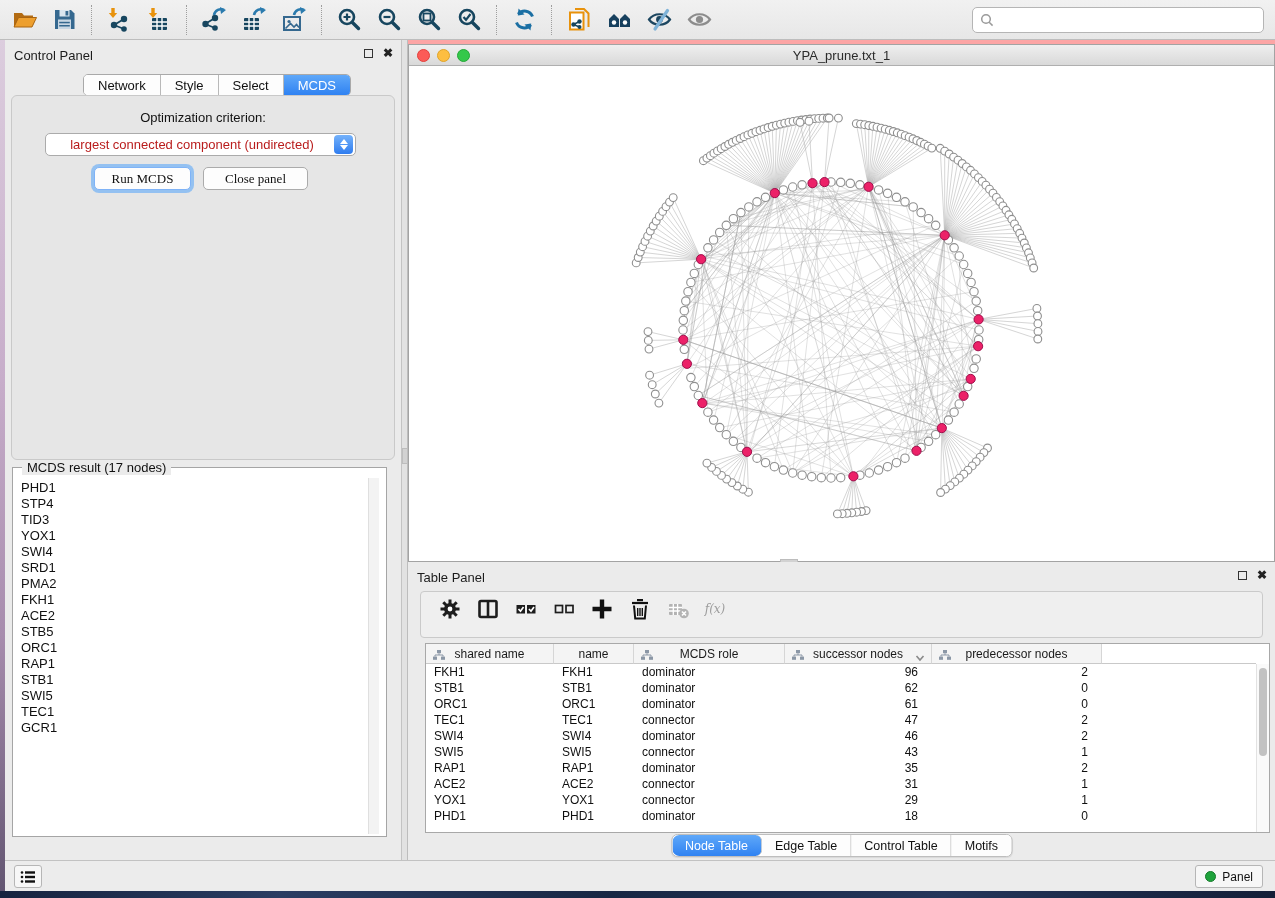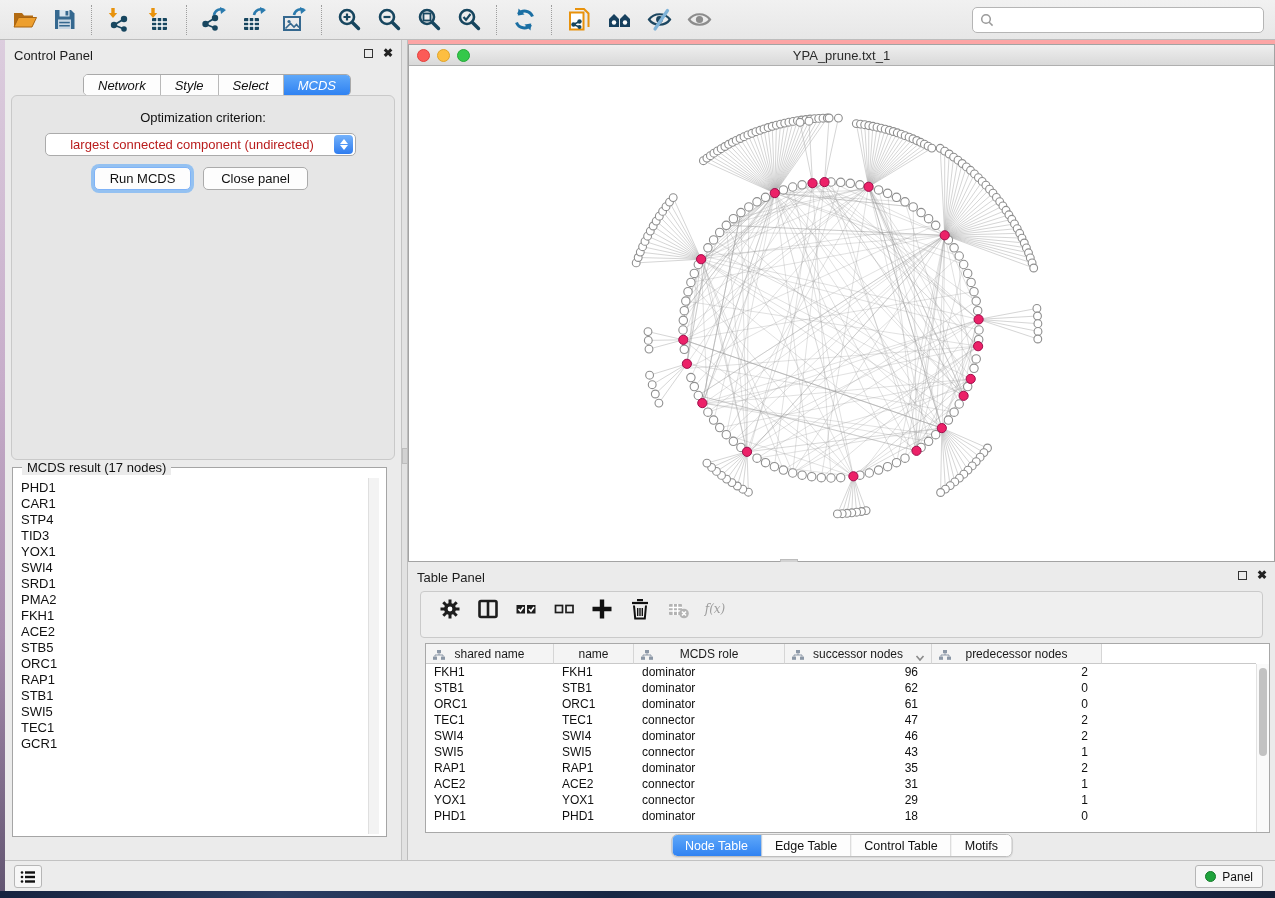--- a/index.html
+++ b/index.html
@@ -31,39 +31,39 @@
   
   #control-panel { position:absolute; left:5px; top:40px; width:397px; height:820px;
     background:#EBEBEB; border-right:1px solid #C3C3C3; }
   .panel-titlebar { position:relative; height:28px; }
   .panel-title { position:absolute; left:9px; top:8px; font-size:13px; color:#1c1c1c; }
   .win-ctrls { position:absolute; right:8px; top:8px; display:flex; gap:10px; align-items:center; }
   .float-ic { width:9px; height:9px; border:1.6px solid #333; display:inline-block; }
   .close-ic { font-size:12px; font-weight:bold; color:#222; line-height:10px; }
 
   #cp-tabs { position:absolute; left:78px; top:34px; display:flex; height:22px;
-    border:1px solid #A9A9A9; border-radius:5px; background:#fff; overflow:hidden;font-style:italic; }
+    border:1px solid #A9A9A9; border-radius:5px; background:#fff; overflow:hidden; }
   .cp-tab { font-size:13px; color:#111; padding:0 14px; display:flex; align-items:center;
     border-right:1px solid #B9B9B9; background:#FDFDFD; cursor:pointer; }
   .cp-tab:last-child { border-right:none; }
   .cp-tab.sel { background:linear-gradient(#5FA8F9,#2F82F2); color:#fff; }
 
   #cp-inner { position:absolute; left:6px; top:55px; width:384px; height:365px;
     background:#E6E6E6; border:1px solid #C9C9C9; border-radius:6px; }
   #opt-label { position:absolute; left:0; width:100%; top:70px; text-align:center; font-size:13px; color:#111; }
   #criterion { position:absolute; left:40px; top:93px; width:311px; height:23px; background:#fff;
     border:1px solid #ABABAB; border-radius:5px; display:flex; align-items:center; cursor:pointer; }
   #criterion .val { flex:1; text-align:center; font-size:13px; color:#b91c1c; padding-left:4px; white-space:nowrap; }
   #criterion .stepper { width:19px; height:19px; margin-right:2px; border-radius:4px;
     background:linear-gradient(#74B2FB,#2F7CEF); display:flex; flex-direction:column;
     align-items:center; justify-content:center; gap:1px; }
   .chev-u { width:0; height:0; border-left:4px solid transparent; border-right:4px solid transparent; border-bottom:5px solid #fff; }
   .chev-d { width:0; height:0; border-left:4px solid transparent; border-right:4px solid transparent; border-top:5px solid #fff; }
   .cp-btn { position:absolute; top:127px; height:23px; background:#FDFDFD; border:1px solid #ABABAB;
-    border-radius:5px; font-size:13px; color:#111; cursor:pointer; font-family:Liberation Sans, sans-serif; }
+    border-radius:5px; font-size:13px; color:#111; cursor:pointer; font-family:Liberation Serif, serif; }
   #run-btn { left:89px; width:97px; box-shadow:0 0 0 3px rgba(59,153,253,.48); border-color:#7FB3F7; }
   #closep-btn { left:198px; width:105px; }
 
   #mcds-box { position:absolute; left:7px; top:427px; width:375px; height:370px;
     background:#fff; border:1px solid #A5A5A5; }
   #mcds-legend { position:absolute; left:9px; top:-8px; background:#EBEBEB; padding:0 5px;
     font-size:13px; color:#111; white-space:nowrap; }
   #mcds-list { position:absolute; left:1px; top:12px; bottom:2px; right:20px; overflow:hidden; }
   .mcds-item { font-size:13px; color:#101010; line-height:16px; padding-left:7px; }
   #mcds-scroll { position:absolute; right:7px; top:10px; bottom:2px; width:11px;
@@ -113,21 +113,21 @@
   .td.l { text-align:left; padding-left:8px; }
   .td.r { text-align:right; padding-right:14px; }
   #tbl-scroll { position:absolute; right:0; top:20px; bottom:0; width:13px; background:#FAFAFA; border-left:1px solid #E2E2E2; }
   #tbl-thumb { position:absolute; left:2px; top:4px; width:8px; height:88px; background:#C2C2C2; border-radius:4px; }
 
   #tp-tabs { position:absolute; left:50%; transform:translateX(-50%); top:272px; height:23px; display:flex;
     background:#fff; border:1px solid #BEBEBE; border-radius:6px; overflow:hidden; box-shadow:0 1px 1px rgba(0,0,0,.08); }
   .tp-tab { font-size:12.5px; color:#111; padding:0 13px; display:flex; align-items:center;
     border-right:1px solid #C4C4C4; background:#FDFDFD; cursor:pointer; }
   .tp-tab:last-child { border-right:none; }
-  .tp-tab.sel { background:linear-gradient(#5FA8F9,#2F82F2); color:#fff; }
+  .tp-tab.sel { background:linear-gradient(#5FA8F9,#2F82F2); color:#fff;border-radius:7px; }
 
   
   #status-bar { position:absolute; left:5px; top:860px; width:1270px; height:31px;
     background:#ECECEC; border-top:1px solid #C2C2C2; }
   #status-menu-btn { position:absolute; left:9px; top:4px; width:28px; height:23px; background:#F7F7F7;
     border:1px solid #B6B6B6; border-radius:3px; display:flex; align-items:center; justify-content:center; cursor:pointer; }
   #memory-btn { position:absolute; right:12px; top:4px; height:23px; padding:0 9px; background:#F7F7F7;
     border:1px solid #B6B6B6; border-radius:3px; display:flex; align-items:center; gap:6px; font-size:12px; color:#111; cursor:pointer; }
   #memory-dot { width:11px; height:11px; border-radius:50%; background:#1FA33C; border:1px solid #157A2B; }
 </style>
@@ -359,21 +359,20 @@
           <span class="chev-d"></span>
         </span>
     </div>
     <button class="cp-btn" id="run-btn">Run MCDS</button>
     <button class="cp-btn" id="closep-btn">Close panel</button>
 
     <div id="mcds-box">
       <span id="mcds-legend">MCDS result (17 nodes)</span>
       <div id="mcds-list">
           <div class="mcds-item">PHD1</div>
-          <div class="mcds-item">CAR1</div>
           <div class="mcds-item">STP4</div>
           <div class="mcds-item">TID3</div>
           <div class="mcds-item">YOX1</div>
           <div class="mcds-item">SWI4</div>
           <div class="mcds-item">SRD1</div>
           <div class="mcds-item">PMA2</div>
           <div class="mcds-item">FKH1</div>
           <div class="mcds-item">ACE2</div>
           <div class="mcds-item">STB5</div>
           <div class="mcds-item">ORC1</div>

